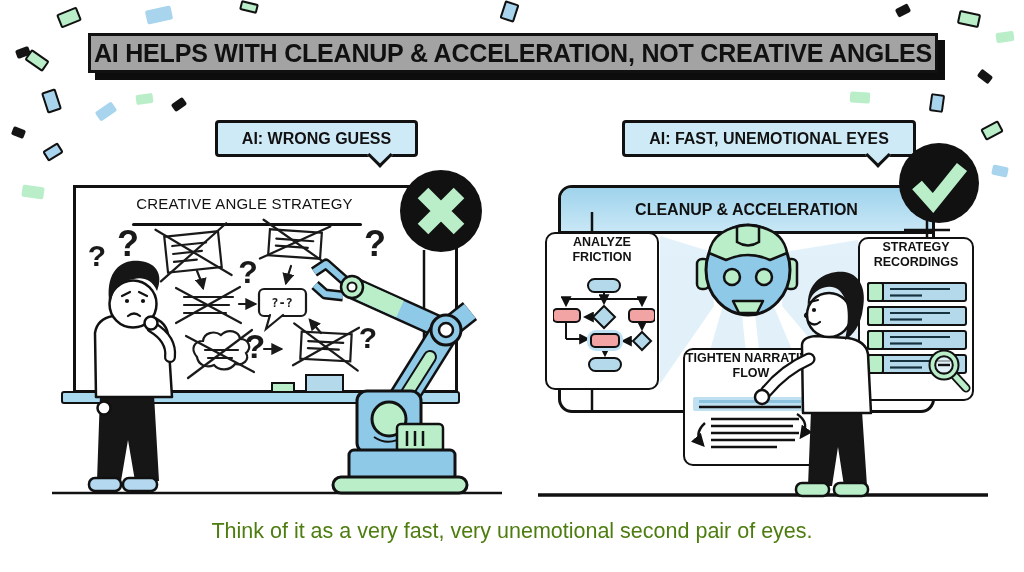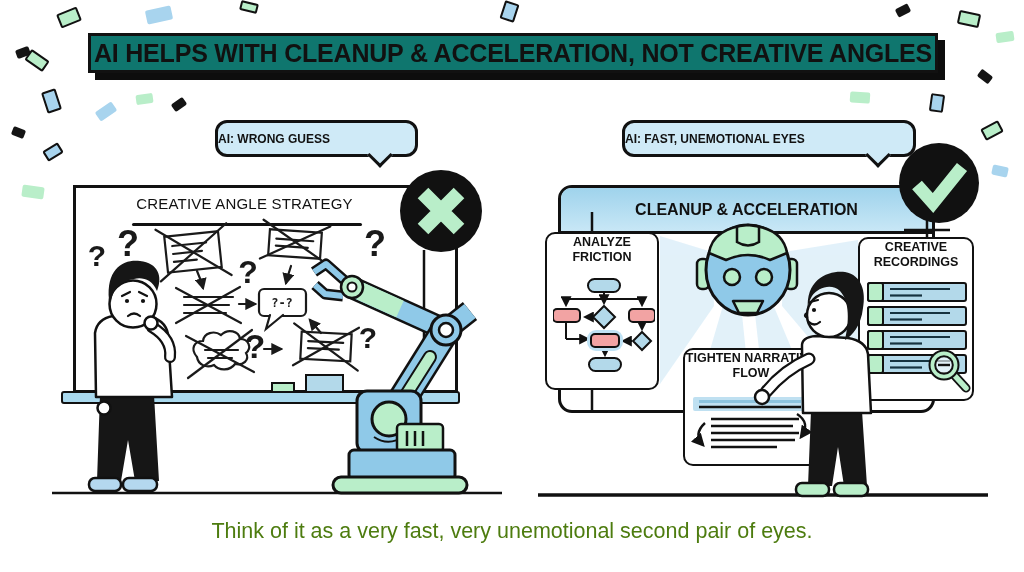--- a/index.html
+++ b/index.html
@@ -33,29 +33,29 @@
   .card .ct{font-weight:bold;font-size:12.5px;text-align:center;line-height:1.18;padding-top:1px}
   .card svg{position:absolute}
   .card-analyze{left:545px;top:232px;width:114px;height:158px}
   .card-summarize{left:858px;top:237px;width:116px;height:164px}
   .card-tighten{left:683px;top:348px;width:136px;height:118px}
 
   
   .badge{position:absolute;z-index:6}
 
   
-  .bubble{position:absolute;height:37px;background:var(--light-blue);border:3px solid #111;border-radius:12px;
-    display:flex;align-items:center;font-weight:bold;font-size:12px;z-index:6}
+  .bubble{position:absolute;height:37px;background:var(--light-blue);border:3px solid #111;border-radius:4px;
+    display:flex;align-items:center;justify-content:center;font-weight:bold;font-size:16px;z-index:6}
   .bubble::after{content:"";position:absolute;bottom:-10px;right:26px;width:15px;height:15px;background:var(--light-blue);
     border-right:3px solid #111;border-bottom:3px solid #111;transform:rotate(45deg)}
   .bubble-left{left:215px;top:120px;width:203px}
   .bubble-right{left:622px;top:120px;width:294px}
 
   
-  .banner{position:absolute;left:88px;top:33px;width:850px;height:40px;background:#0f766e;border:3px solid #111;
+  .banner{position:absolute;left:88px;top:33px;width:850px;height:40px;background:#a3a3a3;border:3px solid #111;
     box-shadow:7px 7px 0 #0d0d0d;display:flex;align-items:center;justify-content:center;
     font-weight:bold;font-size:25px;letter-spacing:-.2px;white-space:nowrap;z-index:7}
   .caption{position:absolute;left:0;top:519px;width:1024px;text-align:center;font-size:21.5px;color:#4d7c0f;z-index:7}
 
   
   .Fmint{fill:var(--mint)} .Fblue{fill:var(--robot-blue)} .Fflow{fill:var(--flow-blue)}
   .Fpink{fill:var(--flow-pink)} .Sink{stroke:#111}
 </style>
 </head>
 <body>
@@ -156,21 +156,21 @@
         <polygon points="51,28 62,39 51,50 40,39" class="Fflow"></polygon>
         <rect x="76" y="31" width="26" height="13" rx="4" class="Fpink"></rect>
         <polygon points="89,54 98,63 89,72 80,63" class="Fflow"></polygon>
         <rect x="38" y="56" width="28" height="13" rx="4" class="Fpink"></rect>
         <rect x="36" y="80" width="32" height="13" rx="6.5" class="Fflow"></rect>
       </g>
     </svg>
   </div>
 
   <div class="card card-summarize">
-    <div class="ct">CREATIVE RECORDINGS</div>
+    <div class="ct">STRATEGY RECORDINGS</div>
     <svg style="left:4px;top:42px" width="108" height="118" viewBox="0 0 108 118">
       <g stroke="#111" stroke-width="2">
         <rect x="4" y="2" width="98" height="18" rx="2" class="Fflow"></rect>
           <rect x="4" y="2" width="15" height="18" rx="2" class="Fmint"></rect>
         <rect x="4" y="26" width="98" height="18" rx="2" class="Fflow"></rect>
           <rect x="4" y="26" width="15" height="18" rx="2" class="Fmint"></rect>
         <rect x="4" y="50" width="98" height="18" rx="2" class="Fflow"></rect>
           <rect x="4" y="50" width="15" height="18" rx="2" class="Fmint"></rect>
         <rect x="4" y="74" width="98" height="18" rx="2" class="Fflow"></rect>
           <rect x="4" y="74" width="15" height="18" rx="2" class="Fmint"></rect>

